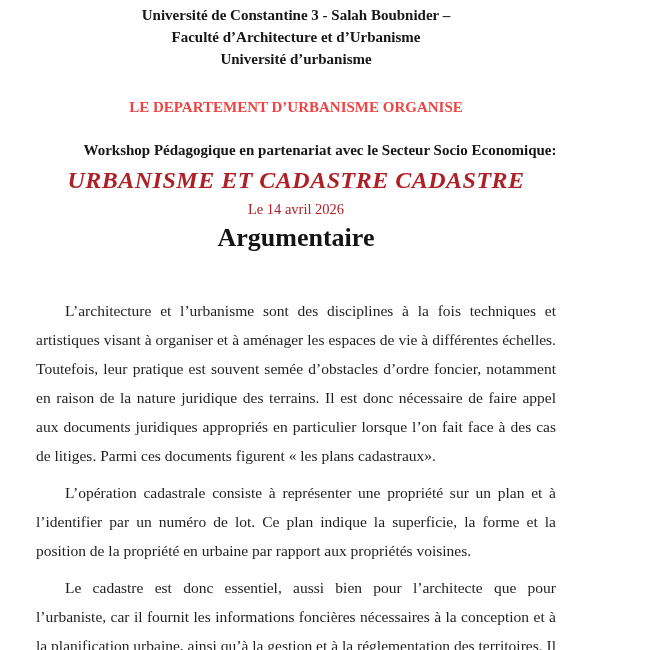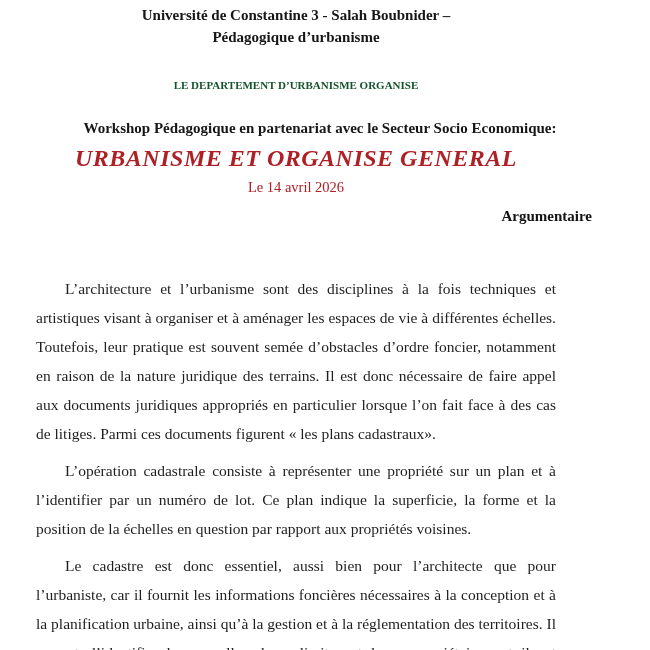--- a/index.html
+++ b/index.html
@@ -22,23 +22,23 @@
     text-align: center;
     font-weight: bold;
     font-size: 15px;
     line-height: 22px;
     color: #161616;
   }
   .organise-line {
     margin-top: 28px;
     text-align: center;
     font-weight: bold;
-    font-size: 11px;
+    font-size: 15px;
     line-height: 18px;
-    color: #14532d;
+    color: #ef4444;
   }
   .workshop-line {
     margin-top: 25px;
     text-align: center;
     font-weight: bold;
     font-size: 15px;
     line-height: 18px;
     color: #161616;
     padding-left: 48px;
   }
@@ -55,23 +55,23 @@
   .date-line {
     margin-top: 4px;
     text-align: center;
     font-weight: normal;
     font-size: 14.5px;
     line-height: 20px;
     color: var(--accent-red, #ae2025);
   }
   .section-heading {
     margin-top: 5px;
-    text-align: right;
+    text-align: center;
     font-weight: bold;
-    font-size: 15px;
+    font-size: 26px;
     line-height: 28px;
     color: #131313;
   }
   .body-text {
     margin: 44px 28px 0 28px;
     font-size: 15.5px;
     line-height: 29px;
     text-align: justify;
     color: #1e1e1e;
   }
@@ -80,32 +80,33 @@
     text-indent: 29px;
   }
 </style>
 </head>
 <body>
 
 <div class="page">
 
   <div class="doc-header">
     <div>Université de Constantine 3 - Salah Boubnider –</div>
-    <div>Pédagogique d’urbanisme</div>
+    <div>Faculté d’Architecture et d’Urbanisme</div>
+    <div>Université d’urbanisme</div>
   </div>
 
   <div class="organise-line">LE DEPARTEMENT D’URBANISME ORGANISE</div>
 
   <div class="workshop-line">Workshop Pédagogique en partenariat avec le Secteur Socio Economique:</div>
 
-  <div class="main-title">URBANISME ET ORGANISE GENERAL</div>
+  <div class="main-title">URBANISME ET CADASTRE CADASTRE</div>
 
   <div class="date-line">Le 14 avril 2026</div>
 
   <div class="section-heading">Argumentaire</div>
 
   <div class="body-text">
     <p>L’architecture et l’urbanisme sont des disciplines à la fois techniques et artistiques visant à organiser et à aménager les espaces de vie à différentes échelles. Toutefois, leur pratique est souvent semée d’obstacles d’ordre foncier, notamment en raison de la nature juridique des terrains. Il est donc nécessaire de faire appel aux documents juridiques appropriés en particulier lorsque l’on fait face à des cas de litiges. Parmi ces documents figurent « les plans cadastraux».</p>
-    <p>L’opération cadastrale consiste à représenter une propriété sur un plan et à l’identifier par un numéro de lot. Ce plan indique la superficie, la forme et la position de la échelles en question par rapport aux propriétés voisines.</p>
+    <p>L’opération cadastrale consiste à représenter une propriété sur un plan et à l’identifier par un numéro de lot. Ce plan indique la superficie, la forme et la position de la propriété en urbaine par rapport aux propriétés voisines.</p>
     <p>Le cadastre est donc essentiel, aussi bien pour l’architecte que pour l’urbaniste, car il fournit les informations foncières nécessaires à la conception et à la planification urbaine, ainsi qu’à la gestion et à la réglementation des territoires. Il permet d’identifier les parcelles, leurs limites et leurs propriétaires, et il est indispensable pour évaluer la faisabilité des projets. Il représente, de surcroît, une référence incontournable pour les transactions immobilières et les résolutions des conflits et litiges. Dans cette perspective, les travaux de cette journée pédagogique ont pour objectif de répondre aux questionnements suivants :</p>
   </div>
 
 </div>
 
 </body></html>

